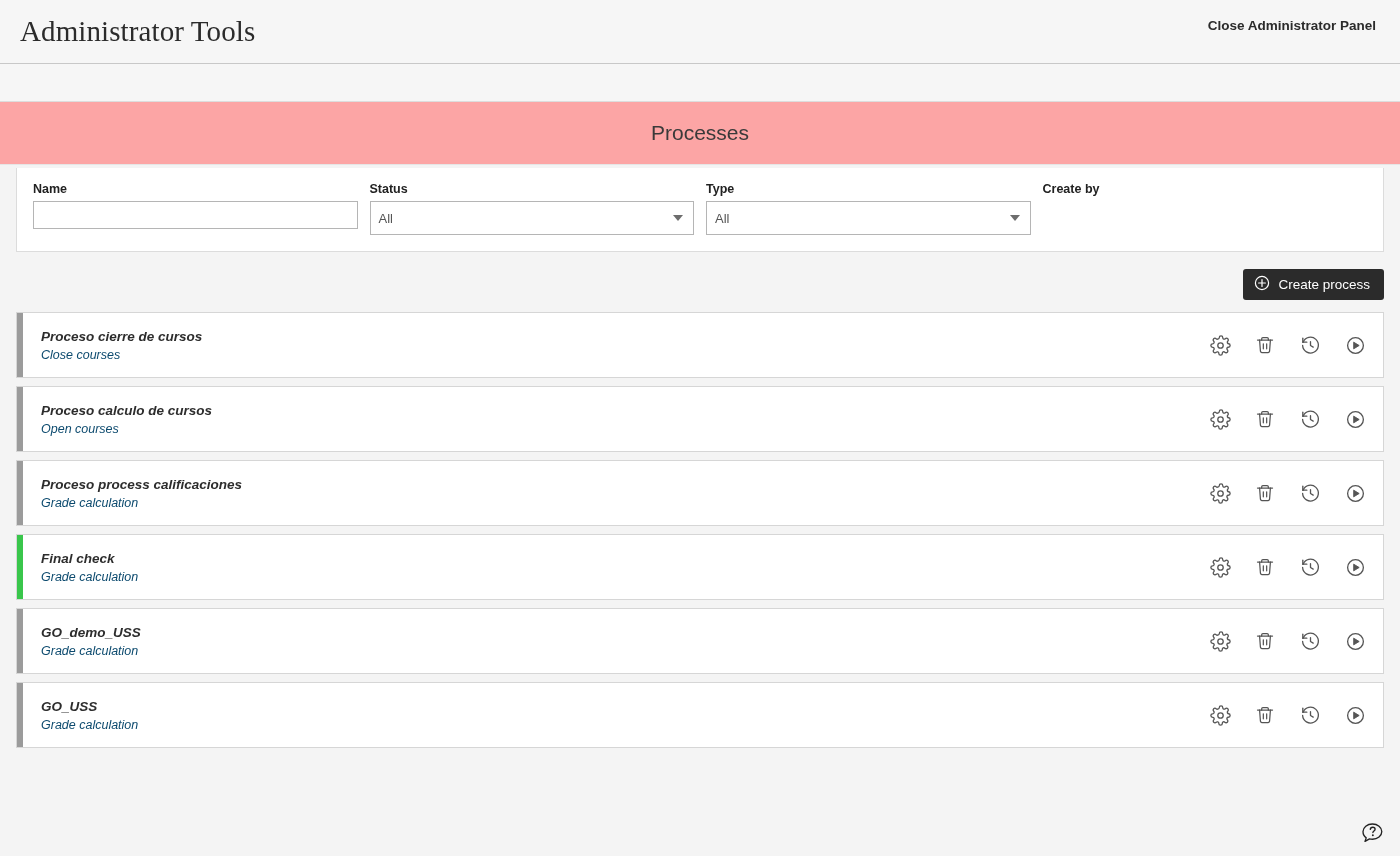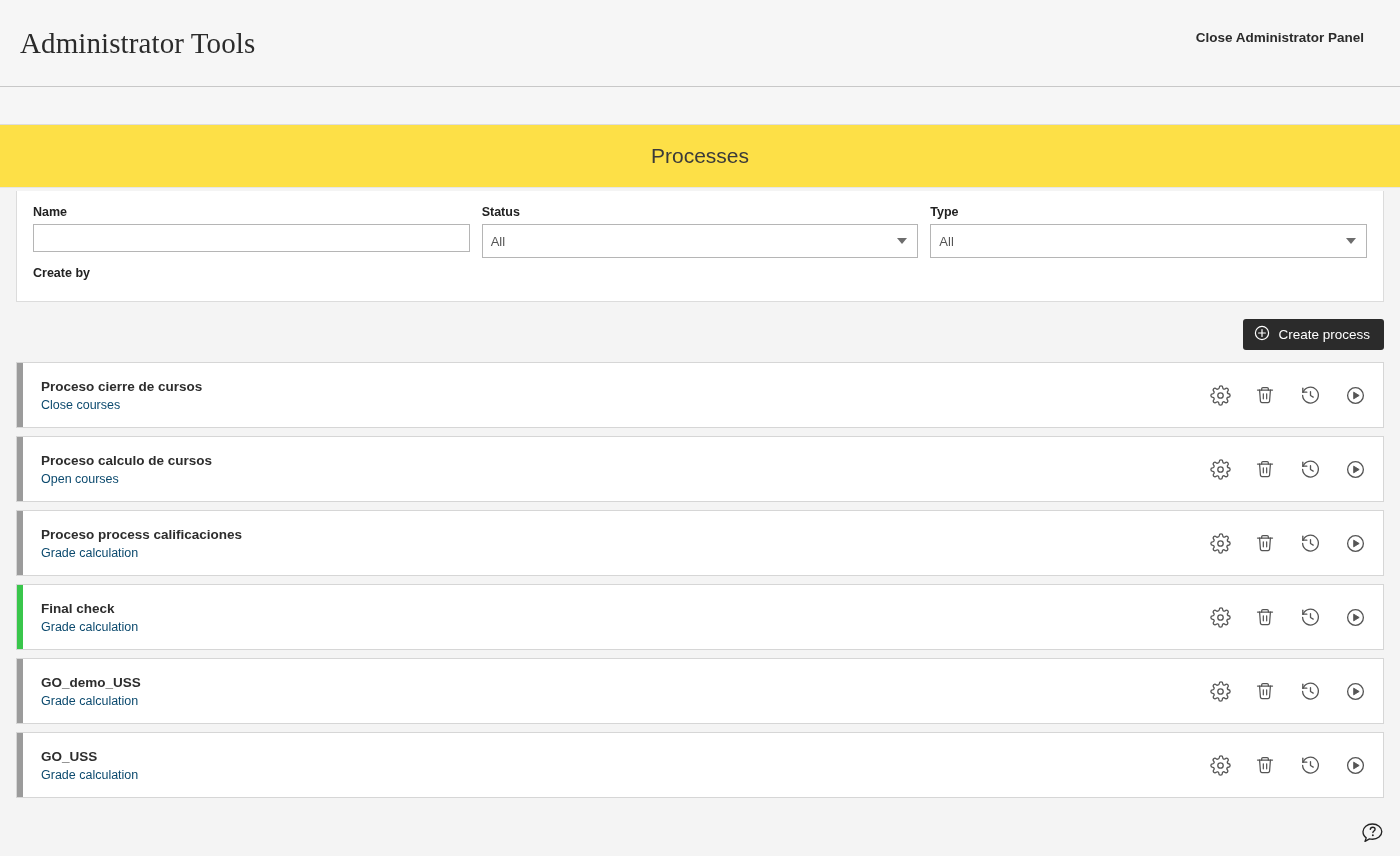--- a/index.html
+++ b/index.html
@@ -7,27 +7,27 @@
     margin: 0; padding: 0;
     width: 1400px; height: 856px;
     background: #f4f4f4;
     font-family: "Liberation Sans", sans-serif;
     overflow: hidden;
   }
   #app { width: 1400px; height: 856px; position: relative; background: #f4f4f4; }
 
   
   .admin-bar {
-    height: 87px;
+    height: 64px;
     background: #f6f6f6;
     border-bottom: 1px solid #c8c8c8;
     display: flex;
     align-items: center;
     justify-content: space-between;
-    padding: 0 32px 0 20px;
+    padding: 0 20px 0 20px;
   }
   .admin-title {
     font-family: "Liberation Serif", serif;
     font-size: 29px;
     color: #2b2b2b;
     letter-spacing: .1px;
   }
   .admin-close {
     font-size: 13.5px;
     font-weight: bold;
@@ -40,21 +40,21 @@
   
   .gray-band {
     height: 38px;
     background: #f6f6f6;
     border-bottom: 1px solid #dddddd;
   }
 
   
   .title-block {
     height: 62px;
-    background: #fde047;
+    background: #fca5a5;
     display: flex;
     align-items: center;
     justify-content: center;
   }
   .page-title {
     font-size: 21px;
     color: #3a3a3a;
     font-weight: normal;
   }
   .title-sep { height: 4px; background: #f4f4f4; border-top: 1px solid #e6e6e6; }
@@ -80,21 +80,21 @@
   .caret {
     width: 0; height: 0;
     border-left: 5px solid transparent;
     border-right: 5px solid transparent;
     border-top: 6px solid #ffffff;
     margin-right: 10px;
   }
   .filters-body {
     padding: 14px 16px 16px 16px;
     display: grid;
-    grid-template-columns: 1fr 1fr 1fr;
+    grid-template-columns: 1fr 1fr 1fr 1fr;
     column-gap: 12px;
     row-gap: 8px;
   }
   .field-label {
     font-size: 12.5px;
     font-weight: bold;
     color: #222;
     margin-bottom: 5px;
     display: block;
   }
@@ -165,21 +165,21 @@
     height: 66px;
   }
   .accent { width: 6px; flex: 0 0 6px; }
   .proc-body {
     flex: 1;
     display: flex;
     align-items: center;
     justify-content: space-between;
     padding: 0 16px 0 18px;
   }
-  .proc-text { display: flex; flex-direction: column; gap: 4px; }
+  .proc-text { display: flex; flex-direction: column; gap: 4px; font-style: italic; }
   .proc-name { font-size: 13.5px; font-weight: bold; color: #2d2d2d; }
   .proc-type { font-size: 12.5px; color: #0c4a6e; }
   .actions { display: flex; align-items: center; gap: 21px; }
   .icon-btn {
     width: 24px; height: 24px;
     display: flex; align-items: center; justify-content: center;
     cursor: pointer; color: #555;
   }
   .icon-btn svg { display: block; }
 

